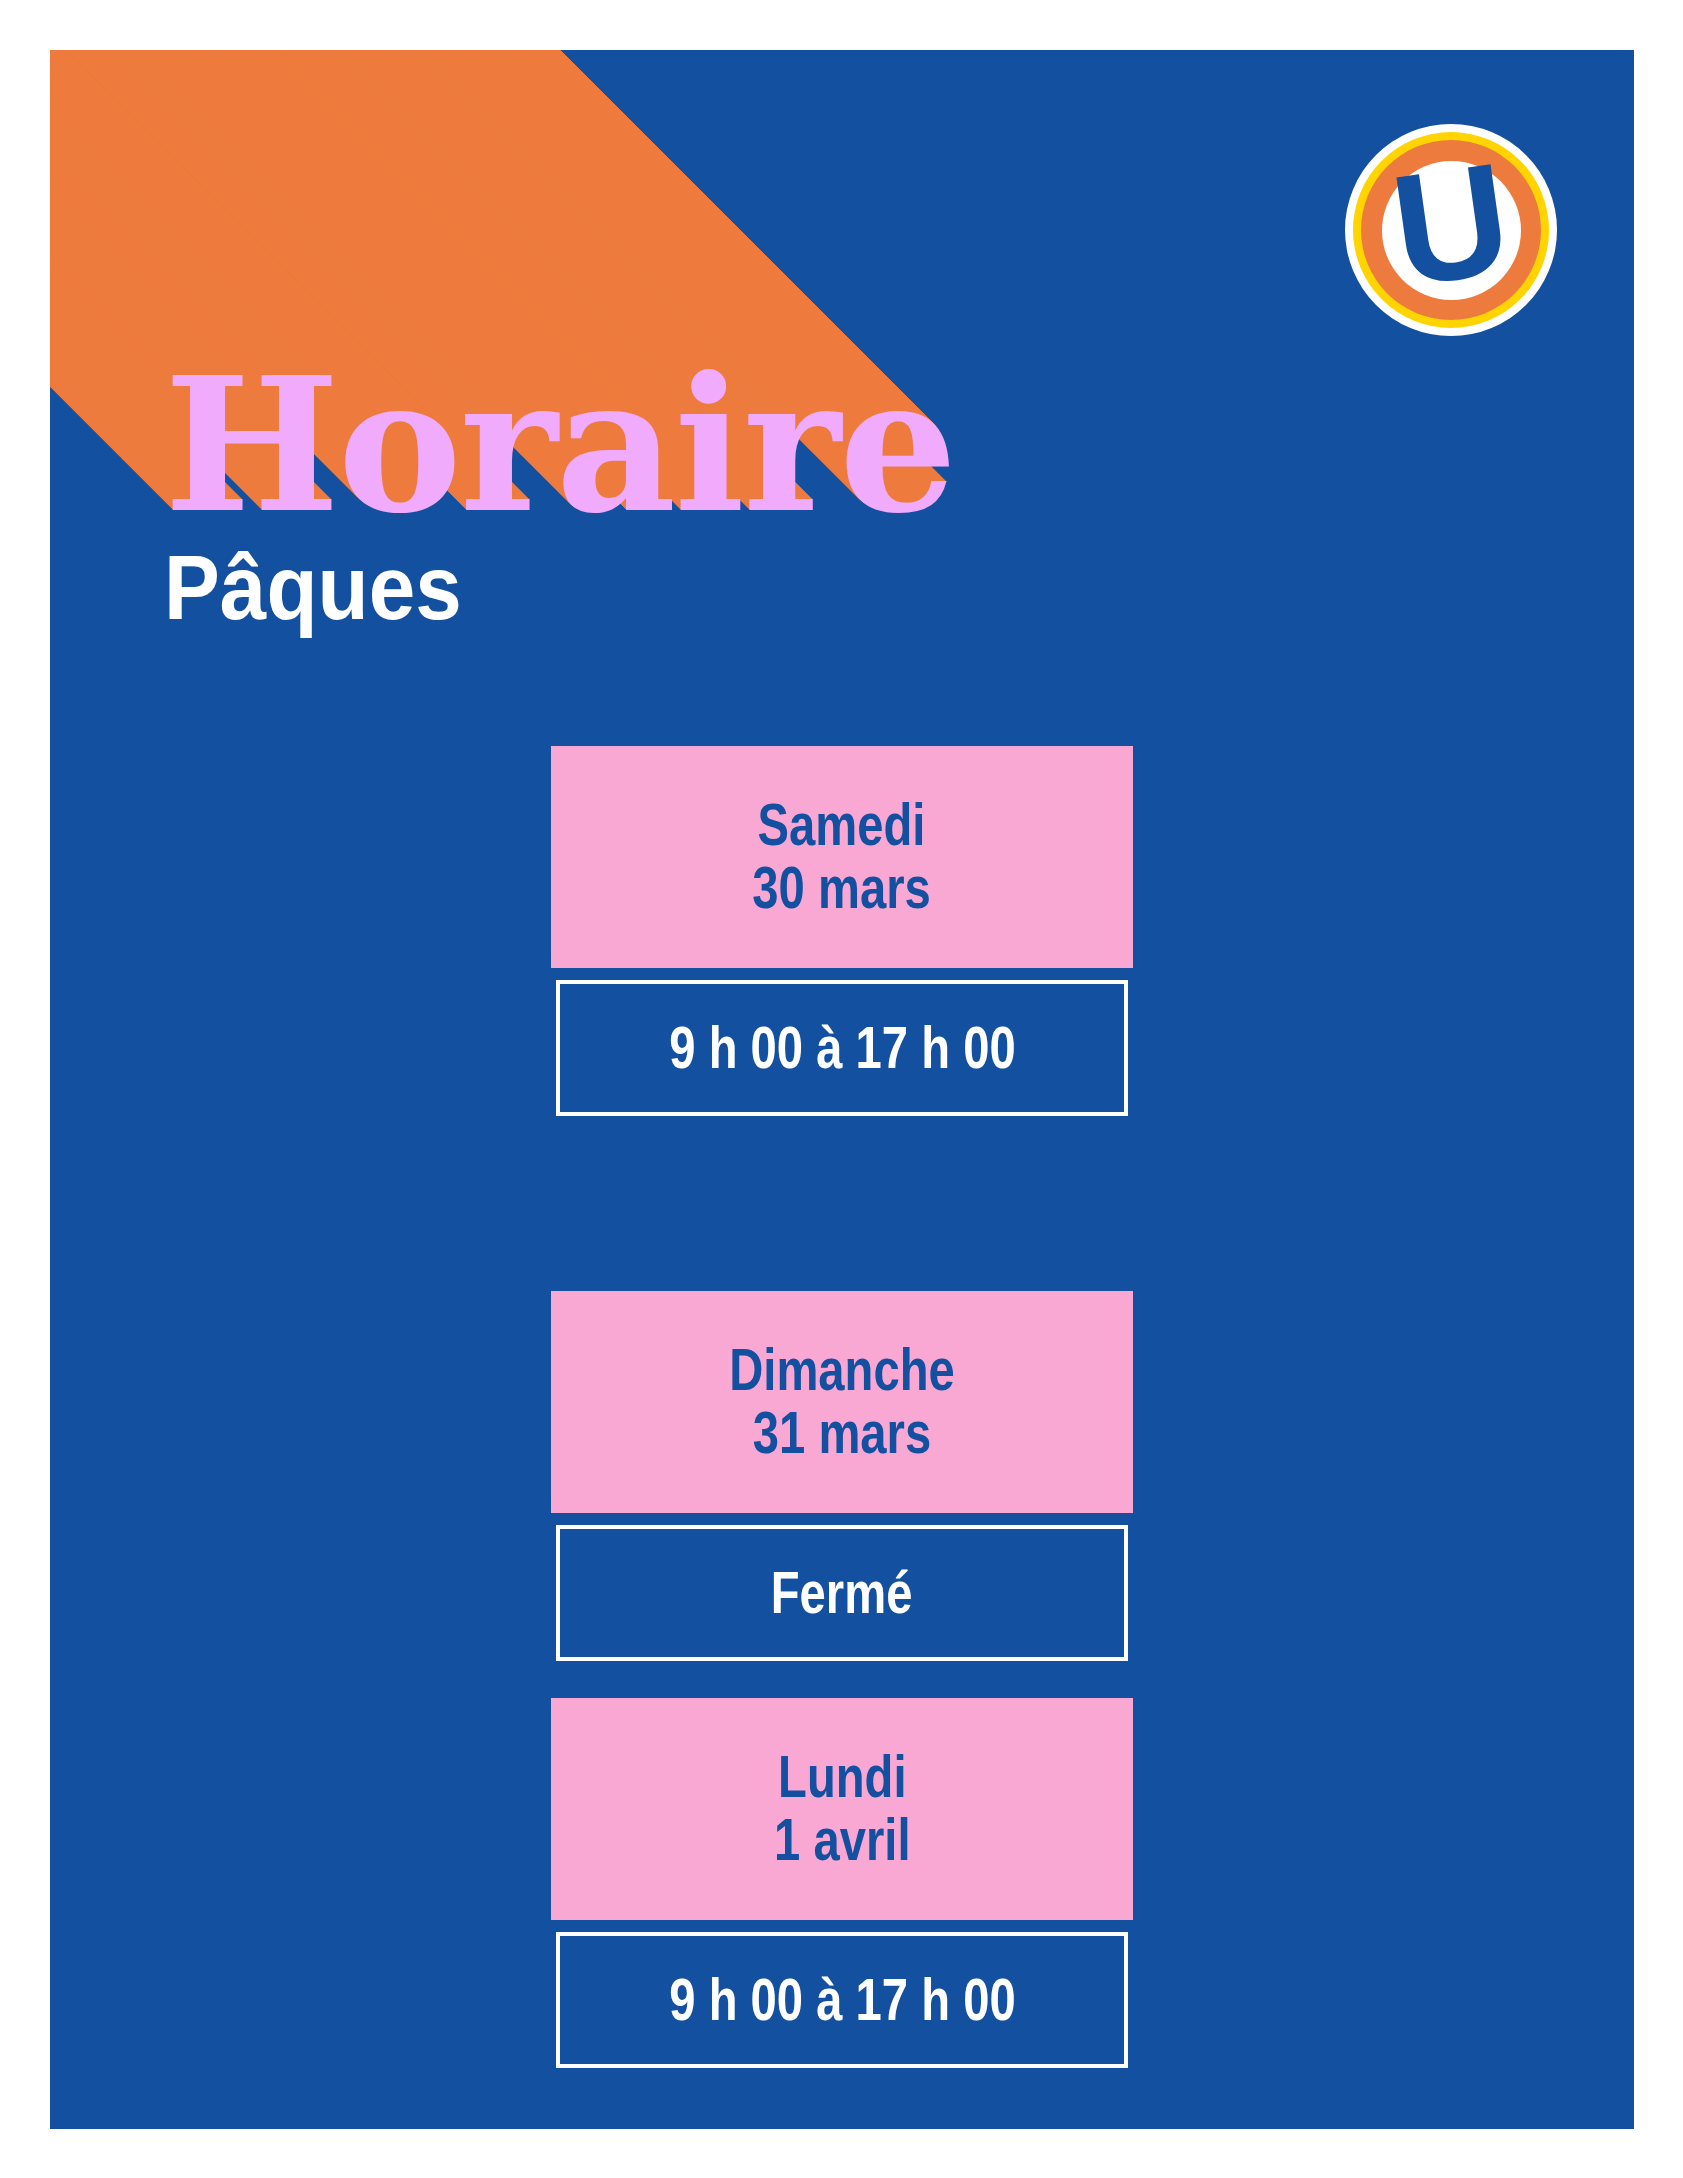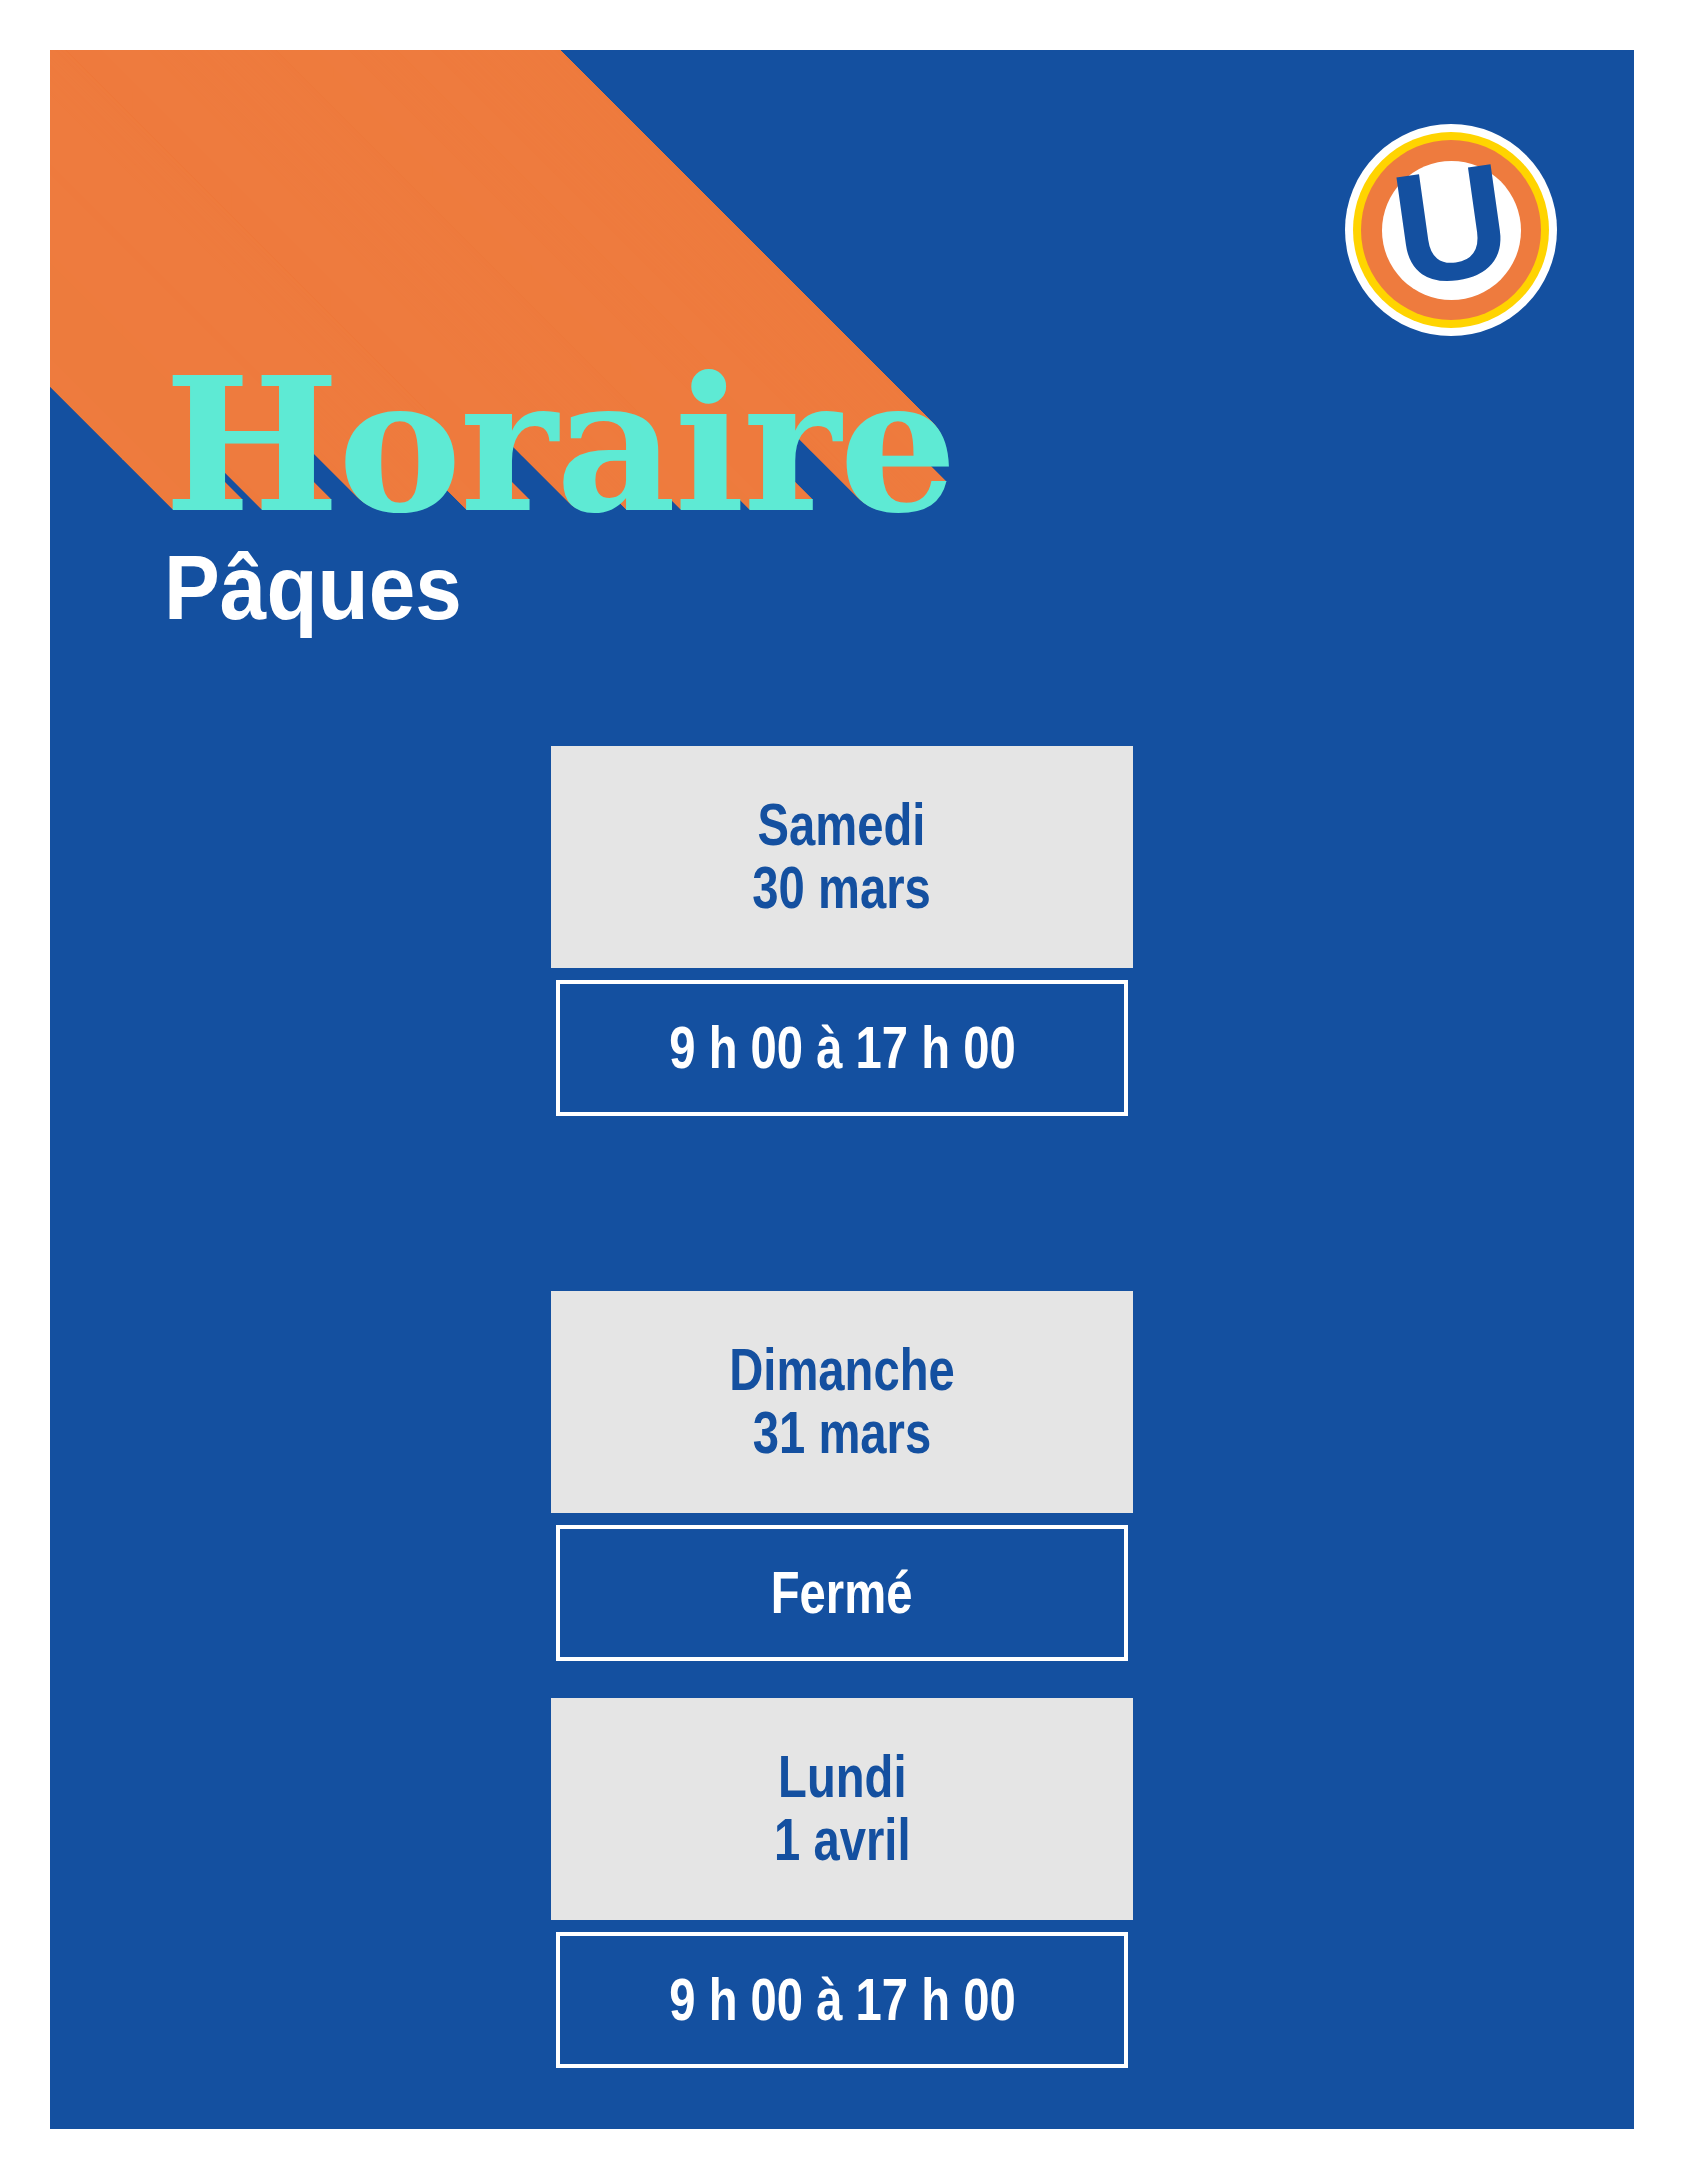--- a/index.html
+++ b/index.html
@@ -16,21 +16,21 @@
     width: 1584px; height: 2079px;
     background: var(--blue, #1450A0);
     overflow: hidden;
   }
   
   .title {
     position: absolute; left: 114px; top: 302px;
     font-family: "DejaVu Serif", serif;
     font-weight: 700;
     font-size: 186px; line-height: 1;
-    color: #5eead4;
+    color: #f0abfc;
     white-space: nowrap;
     letter-spacing: -2px;
   }
   .subtitle {
     position: absolute; left: 114px; top: 493px;
     font-size: 90px; line-height: 1;
     font-weight: 700;
     color: #ffffff;
     white-space: nowrap;
     transform: scaleX(0.93);
@@ -64,21 +64,21 @@
     transform: translateY(-6px) rotate(-8deg);
   }
   
   .card {
     position: absolute; left: 501px; width: 582px;
   }
   .card.c0 { top: 696px; }
   .card.c1 { top: 1241px; }
   .card.c2 { top: 1648px; }
   .card-top {
-    height: 222px; background: #e5e5e5;
+    height: 222px; background: #f9a8d4;
     display: flex; align-items: center; justify-content: center;
   }
   .day-block {
     text-align: center;
     color: var(--blue, #1450A0);
     font-weight: 700; font-size: 59px; line-height: 63px;
     transform: scaleX(0.8);
     white-space: nowrap;
   }
   .day-block span { display: block; }

